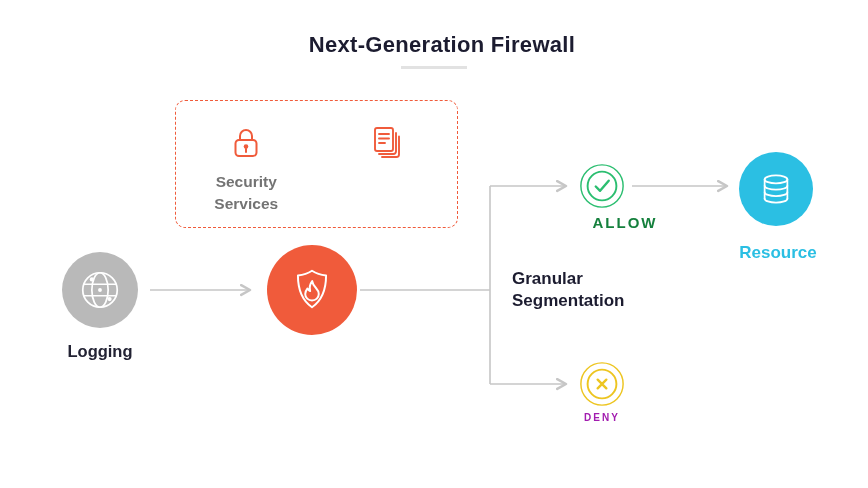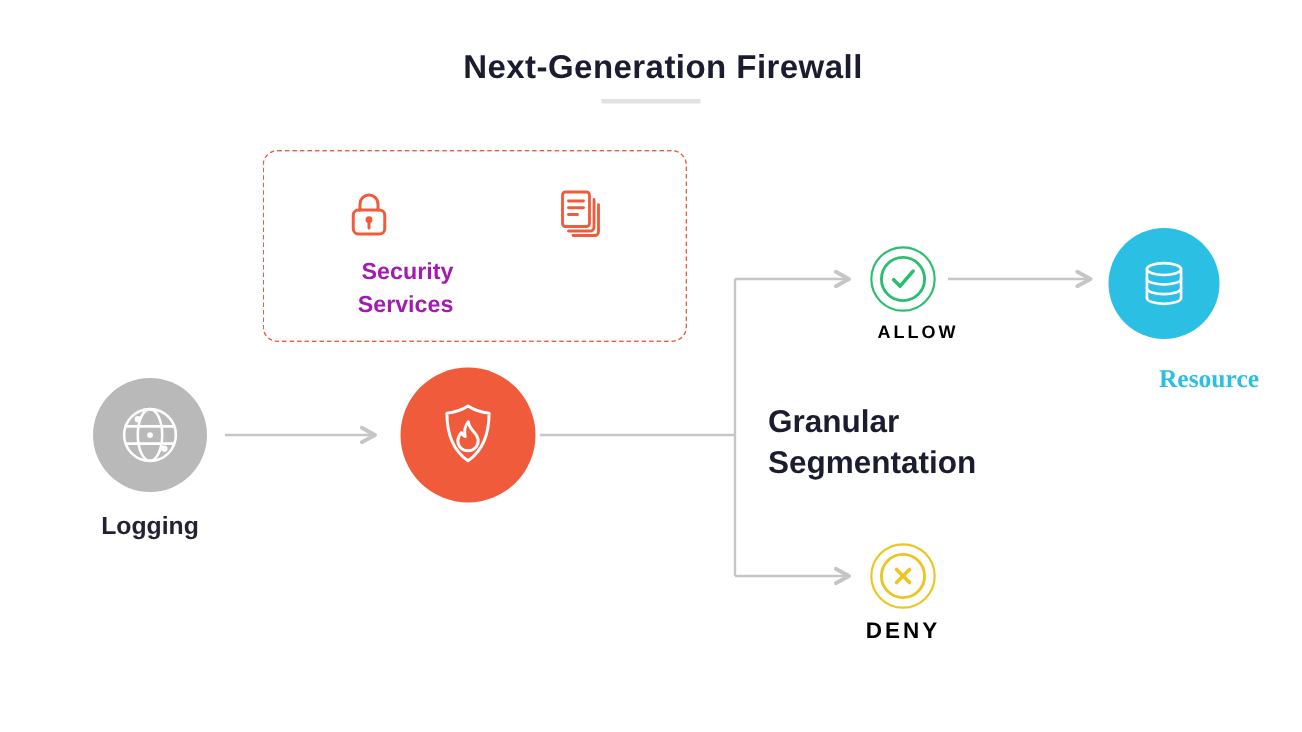--- a/index.html
+++ b/index.html
@@ -8,37 +8,37 @@
   .canvas { position:relative; width:868px; height:488px; background:#ffffff; overflow:hidden; }
   .abs { position:absolute; }
 
   .title { top:32px; left:0; width:100%; text-align:center; font-size:22px; font-weight:700; color:#1c1c30; letter-spacing:0.3px;padding-left:16px; }
   .title-underline { top:66px; left:401px; width:66px; height:3px; background:#e2e2e2; }
 
   .connector-layer { top:0; left:0; z-index:1; }
 
   .services-box { left:175px; top:100px; width:283px; height:128px; border:1.6px dashed #F05B3B; border-radius:10px; display:flex; justify-content:space-around; align-items:flex-start; padding-top:22px; z-index:2; background:transparent; }
   .service-item { display:flex; flex-direction:column; align-items:center; width:130px; }
-  .service-label { margin-top:8px; color:#a21caf; font-size:15.5px; font-weight:700; text-align:right; line-height:1.4; width:112px; }
+  .service-label { margin-top:8px; color:#737373; font-size:15.5px; font-weight:700; text-align:center; line-height:1.4; width:112px; }
 
   .circle-node { border-radius:50%; display:flex; align-items:center; justify-content:center; z-index:3; }
   .internet-circle { left:62px; top:252px; width:76px; height:76px; background:#b9b9b9; }
   .firewall-circle { left:267px; top:245px; width:90px; height:90px; background:#F05B3B; }
   .resource-circle { left:739px; top:152px; width:74px; height:74px; background:#2BBFE3; }
 
   .stamp { z-index:3; }
   .allow-stamp { left:578px; top:162px; width:48px; height:48px; }
   .deny-stamp  { left:578px; top:360px; width:48px; height:48px; }
 
   .node-label { font-weight:700; text-align:center; z-index:3; }
   .internet-label { left:50px; top:342px; width:100px; font-size:16.5px; color:#222233; }
-  .allow-label { left:568px; top:214px; width:88px; font-size:12px; color:#000000; letter-spacing:2px; }
-  .deny-label  { left:558px; top:412px; width:88px; font-size:15px; color:#000000; letter-spacing:2px; }
-  .resource-label { left:756px; top:243px; width:100px; font-size:17px; color:#2BBFE3;font-family:Liberation Serif, serif; }
-  .segmentation-label { left:512px; top:268px; width:145px; font-size:21px; font-weight:700; color:#1c1c30; text-align:left; line-height:1.3; z-index:3; }
+  .allow-label { left:581px; top:214px; width:88px; font-size:15px; color:#15803d; letter-spacing:2px; }
+  .deny-label  { left:558px; top:412px; width:88px; font-size:10px; color:#a21caf; letter-spacing:2px; }
+  .resource-label { left:728px; top:243px; width:100px; font-size:17px; color:#2BBFE3; }
+  .segmentation-label { left:512px; top:268px; width:145px; font-size:17px; font-weight:700; color:#1c1c30; text-align:left; line-height:1.3; z-index:3; }
 </style>
 </head>
 <body>
 
 <div class="canvas">
 
   <svg class="abs connector-layer" width="868" height="488" viewBox="0 0 868 488">
     <defs>
       <marker id="arr" markerWidth="10" markerHeight="10" refX="6.5" refY="4" orient="auto">
         <path d="M1,1 L6.5,4 L1,7" fill="none" stroke="#C6C6C6" stroke-width="1.6" stroke-linecap="round" stroke-linejoin="round"></path>

